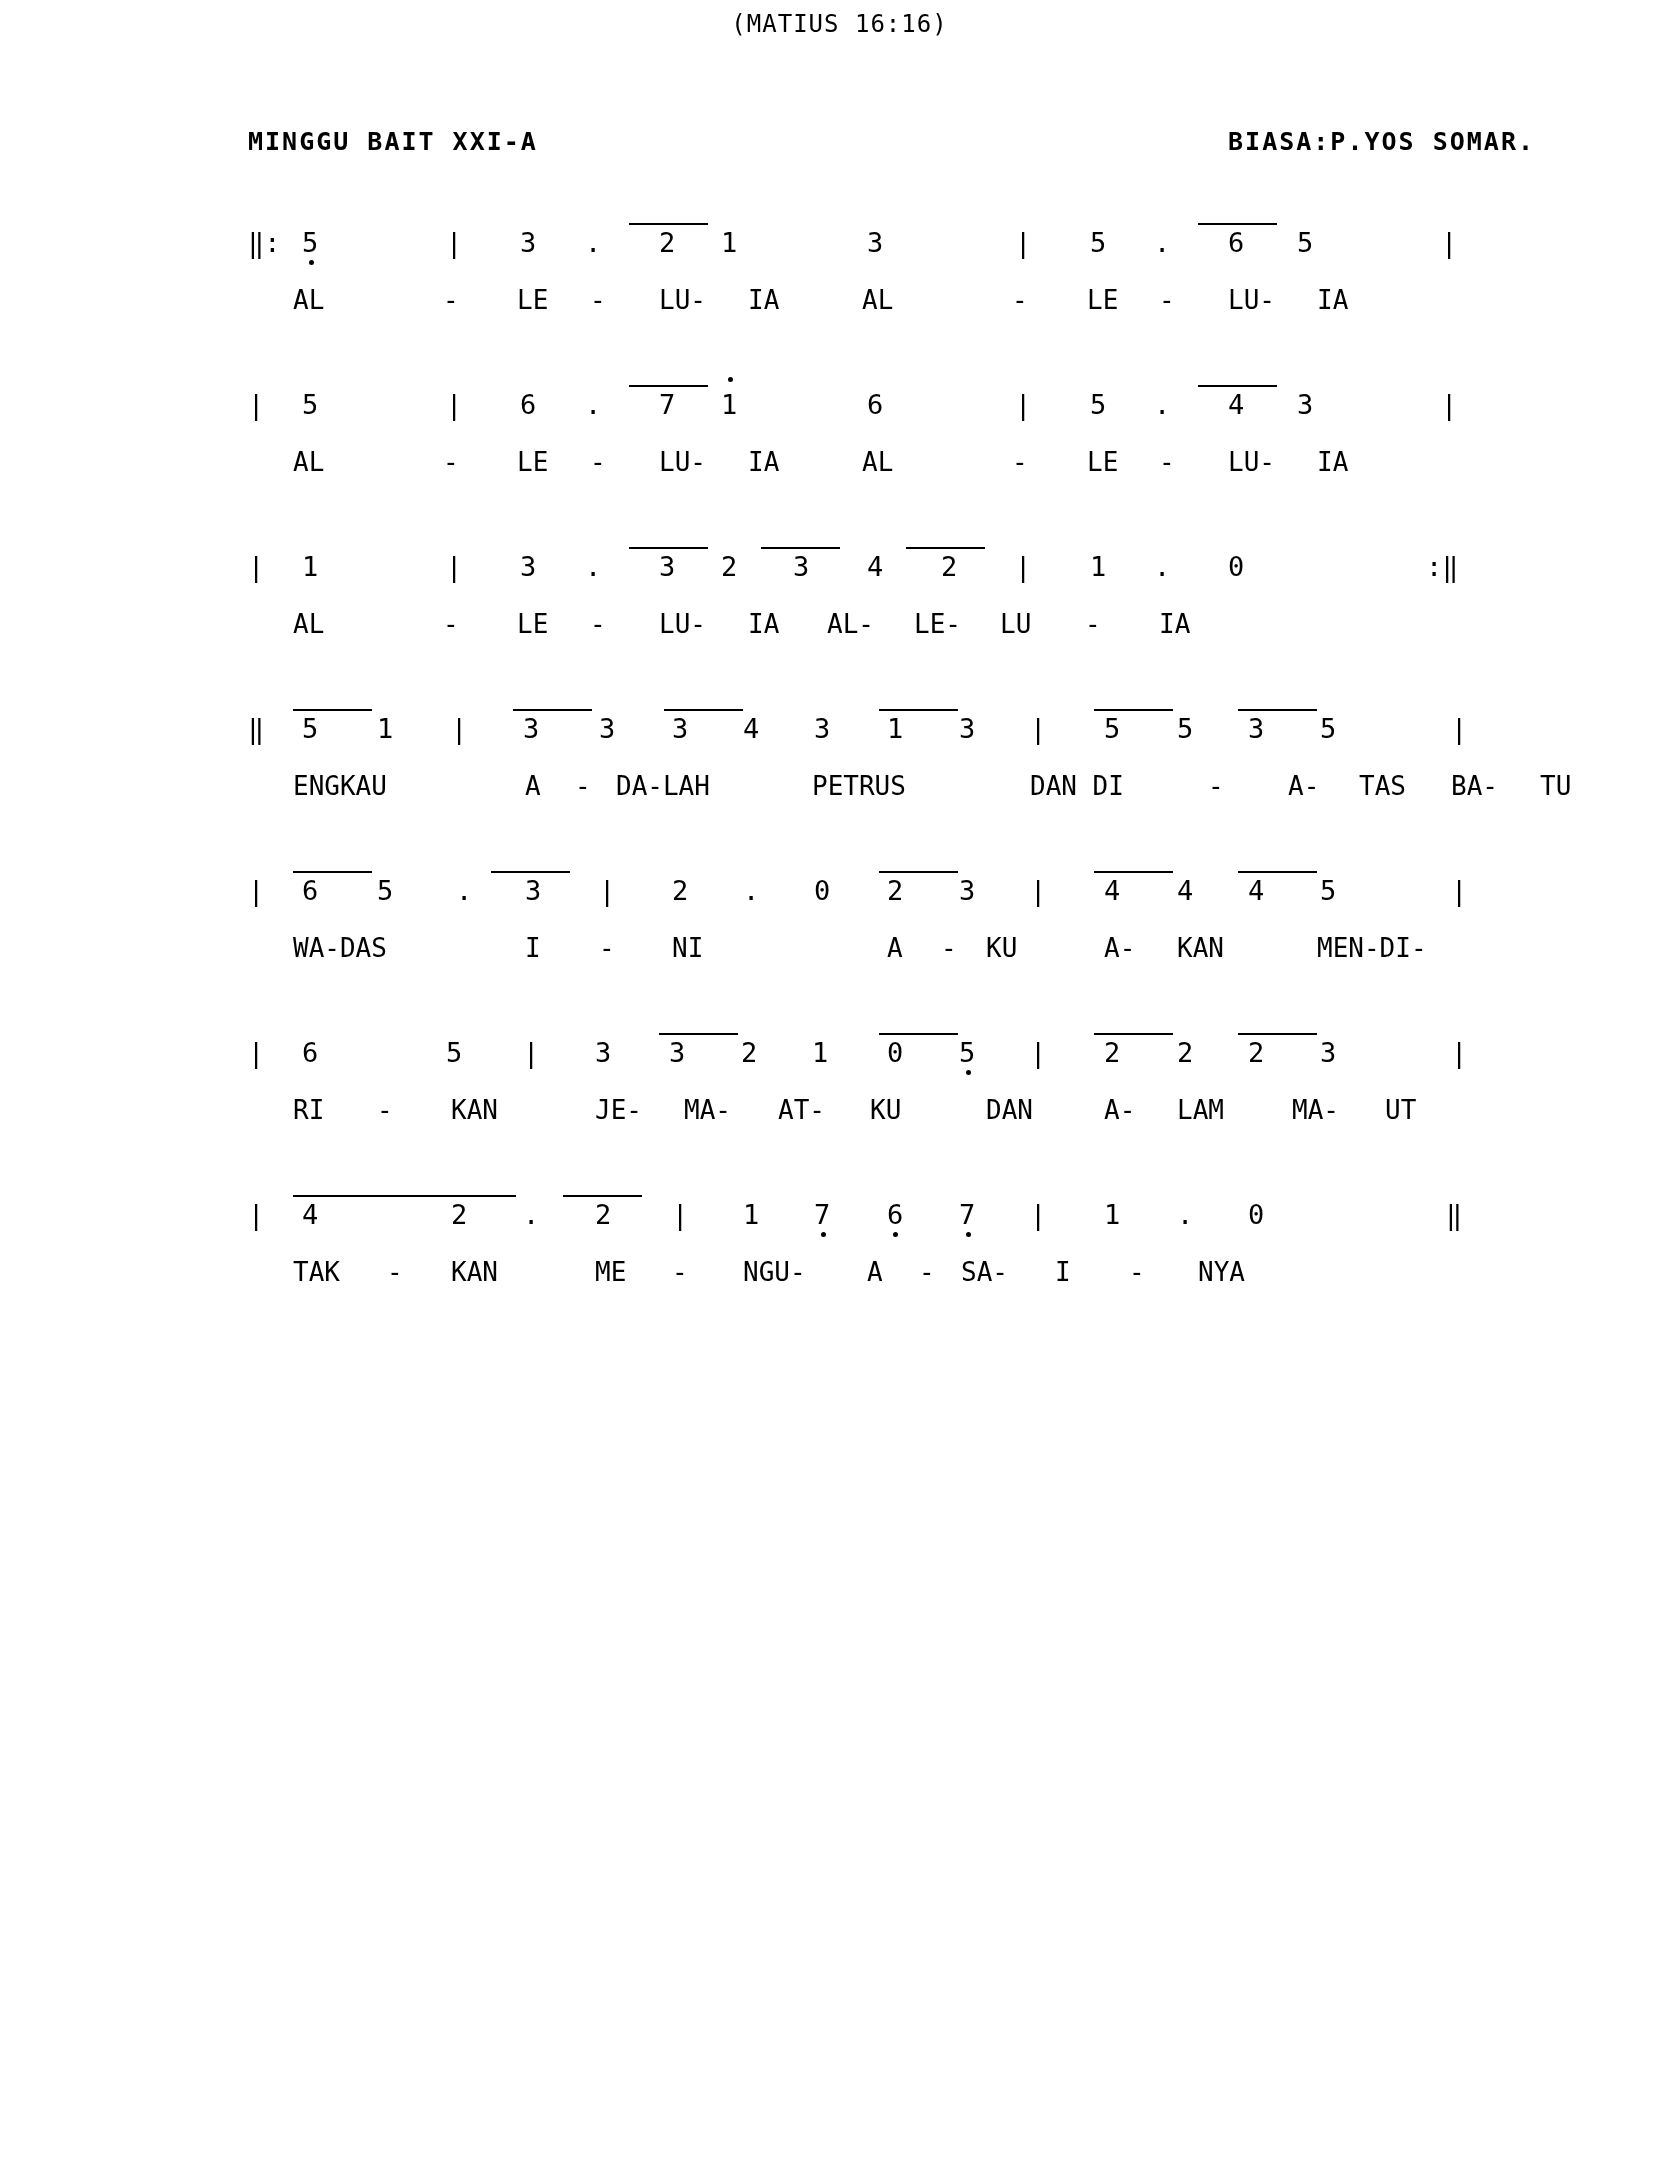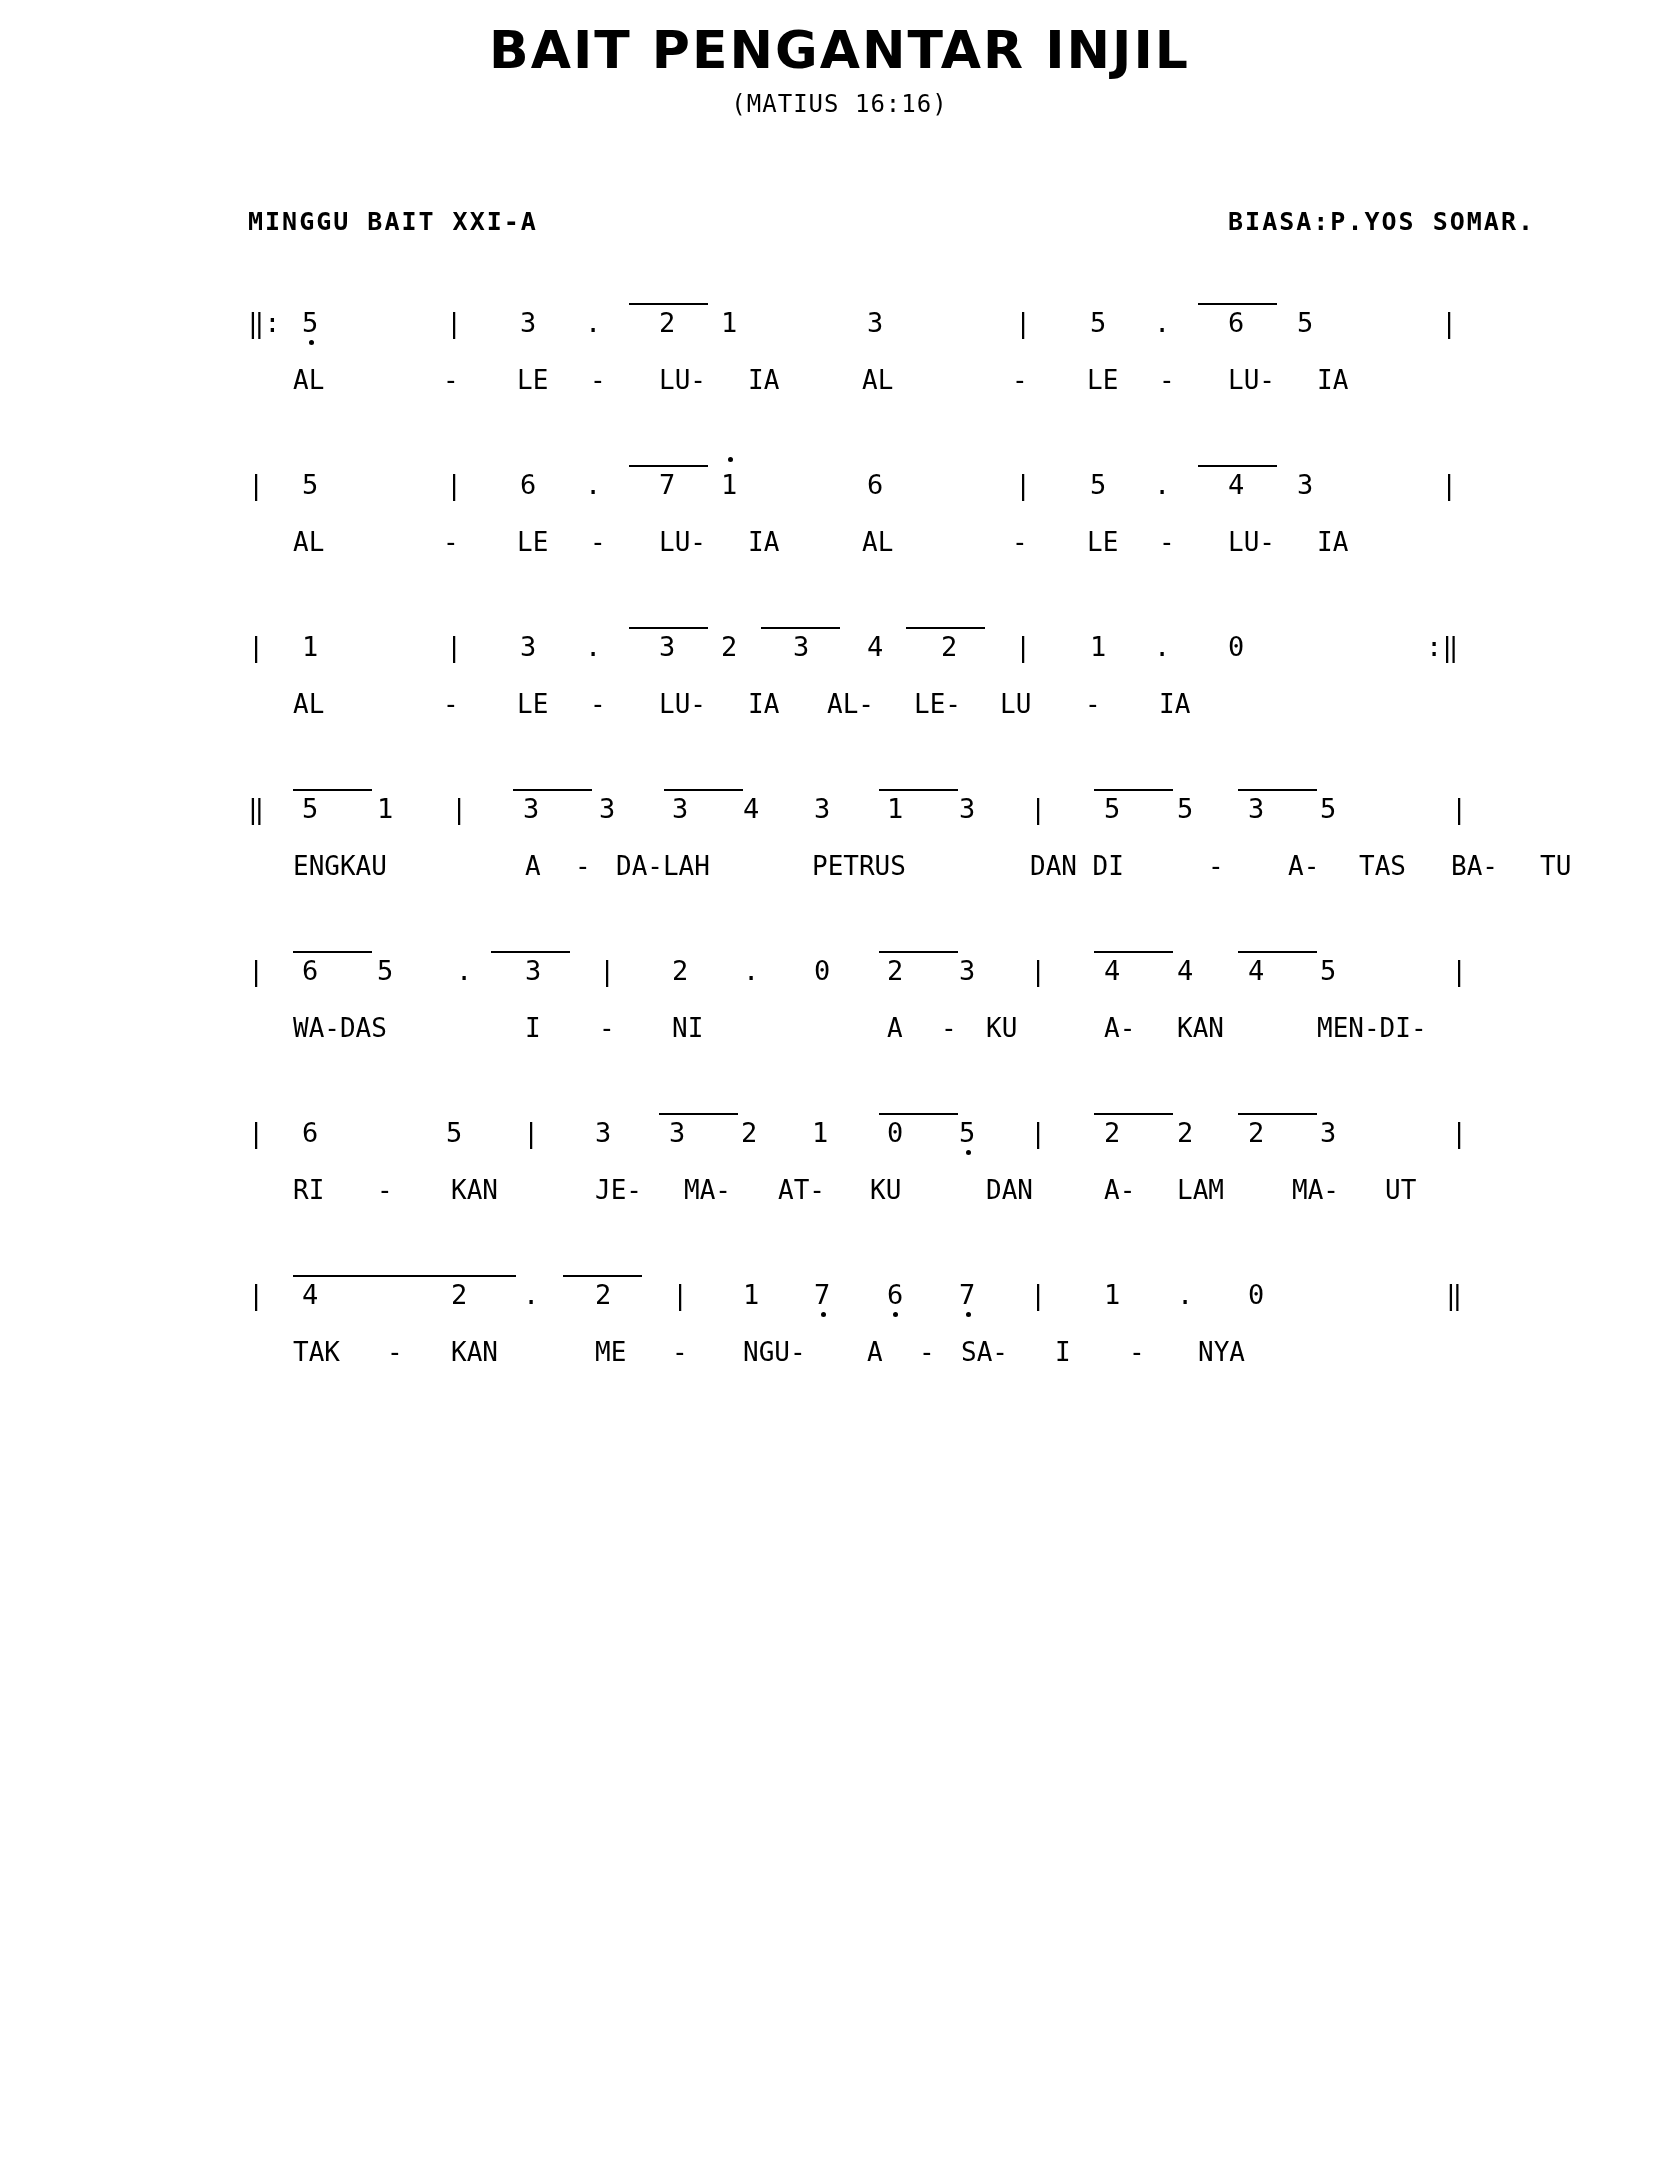--- a/index.html
+++ b/index.html
@@ -90,21 +90,20 @@
     height: 5px;
     border-radius: 50%;
     background: #000;
   }
 </style>
 </head>
 <body>
 
 <div class="page">
 
-  <div class="title">BAIT PENGANTAR INJIL</div>
   <div class="subtitle">(MATIUS 16:16)</div>
 
   <div class="meta-row">
     <div>MINGGU BAIT XXI-A</div>
     <div>BIASA:P.YOS SOMAR.</div>
   </div>
 
 
   <div id="systems-host">
       <div class="system first">

